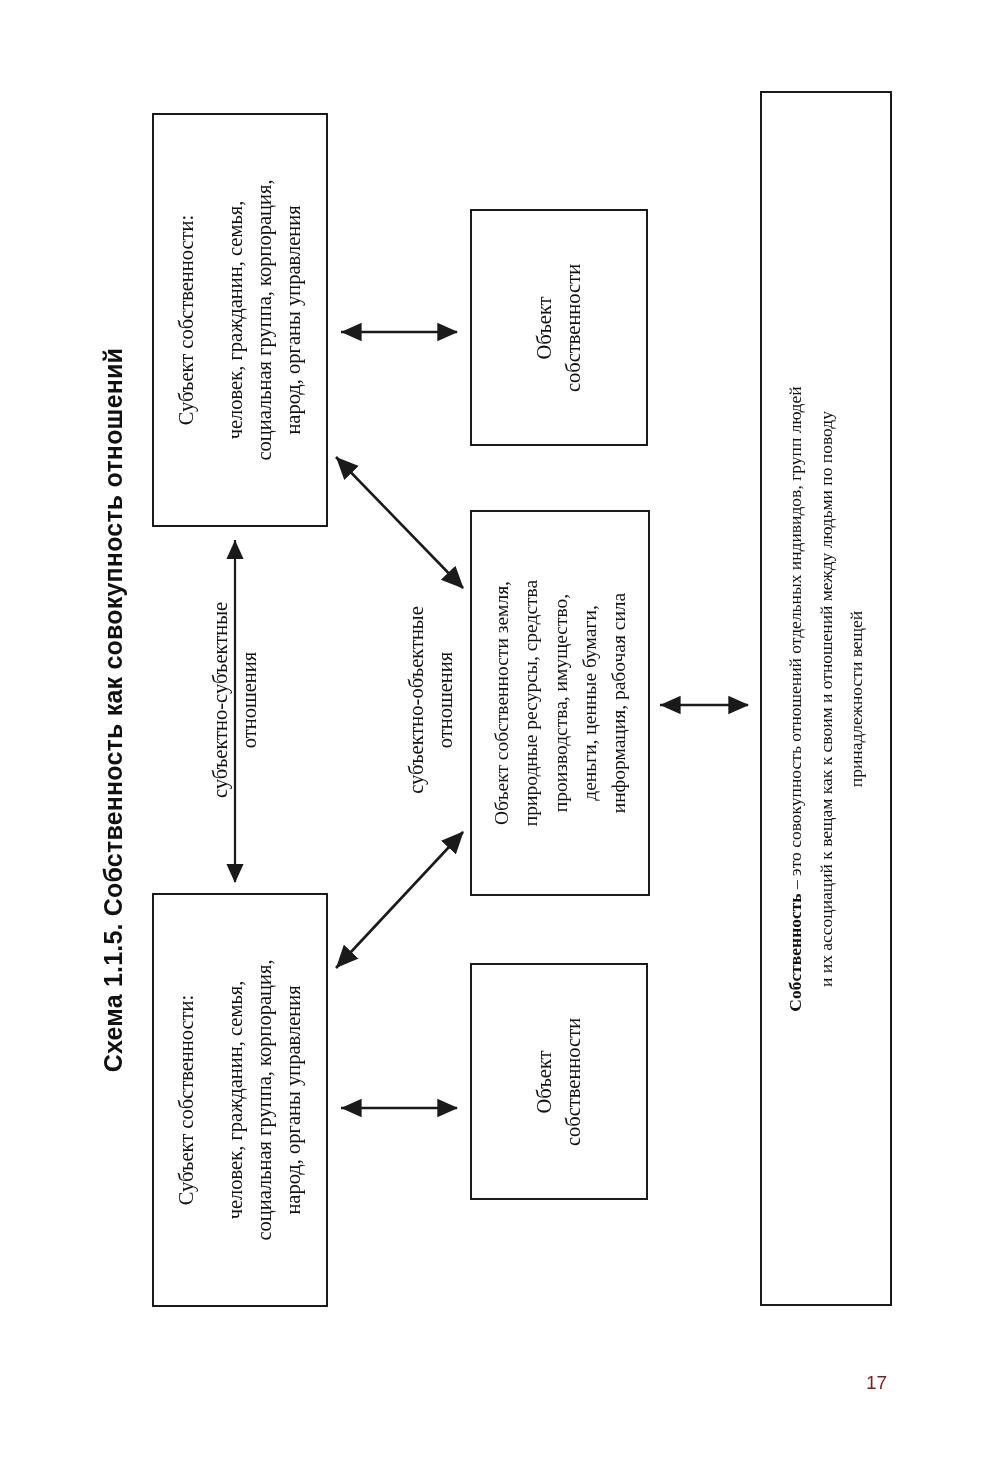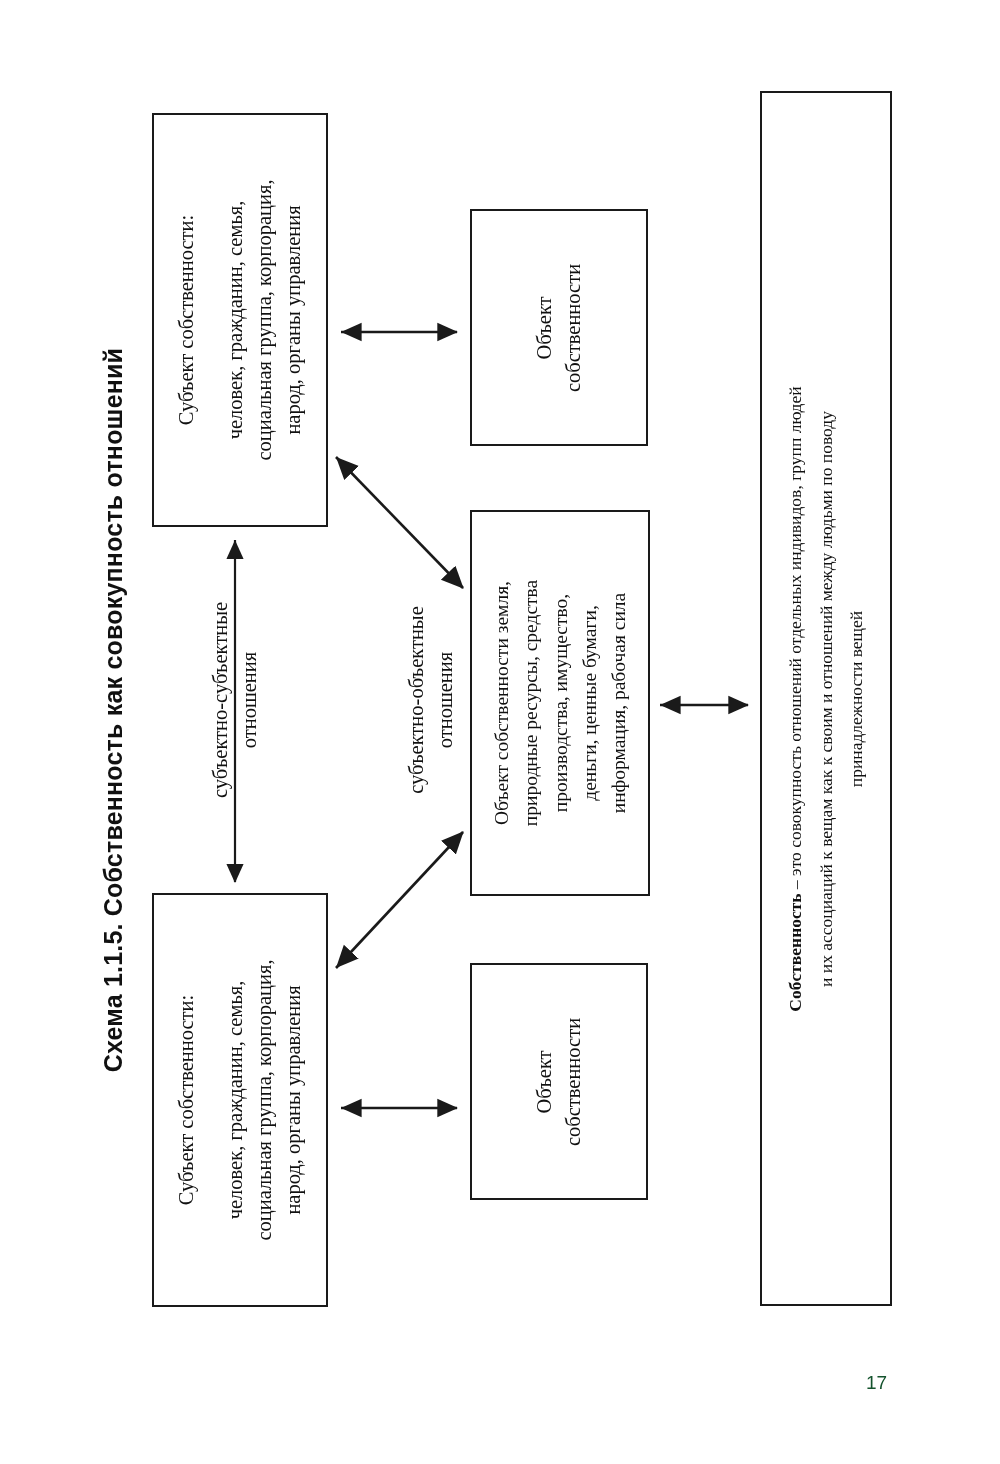--- a/index.html
+++ b/index.html
@@ -102,21 +102,21 @@
     pointer-events: none;
   }
 
   
   #page-number {
     position: absolute;
     left: 866px;
     top: 1372px;
     font-family: "Liberation Sans", "DejaVu Sans", sans-serif;
     font-size: 19px;
-    color: #14532d;
+    color: #7f1d1d;
   }
 </style>
 </head>
 <body>
 
 <div id="page">
 
   <div class="title-wrap">
     <div class="title-text">Схема 1.1.5. Собственность как совокупность отношений</div>
   </div>

